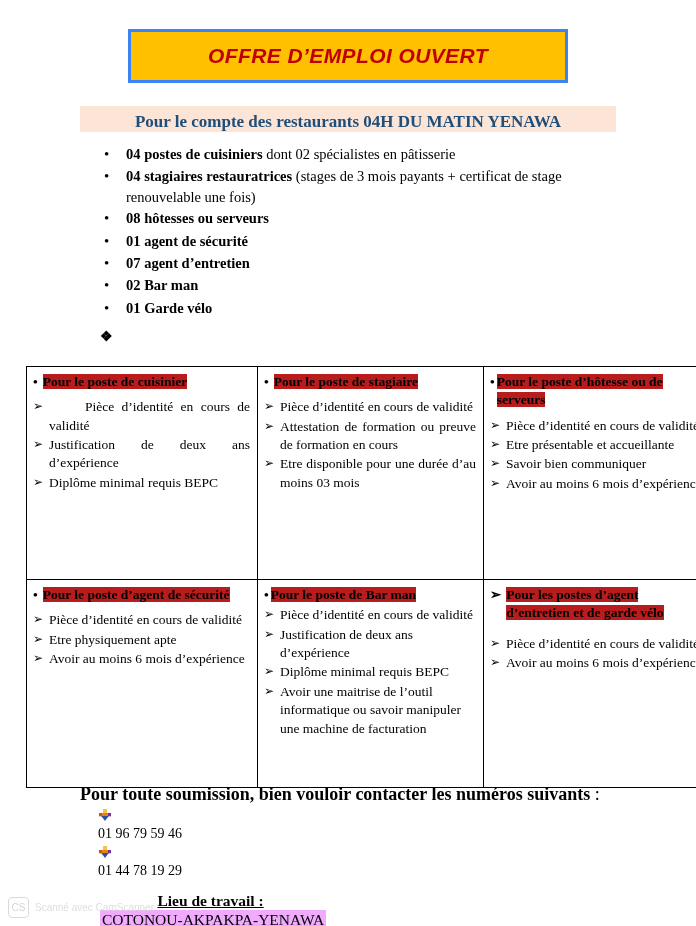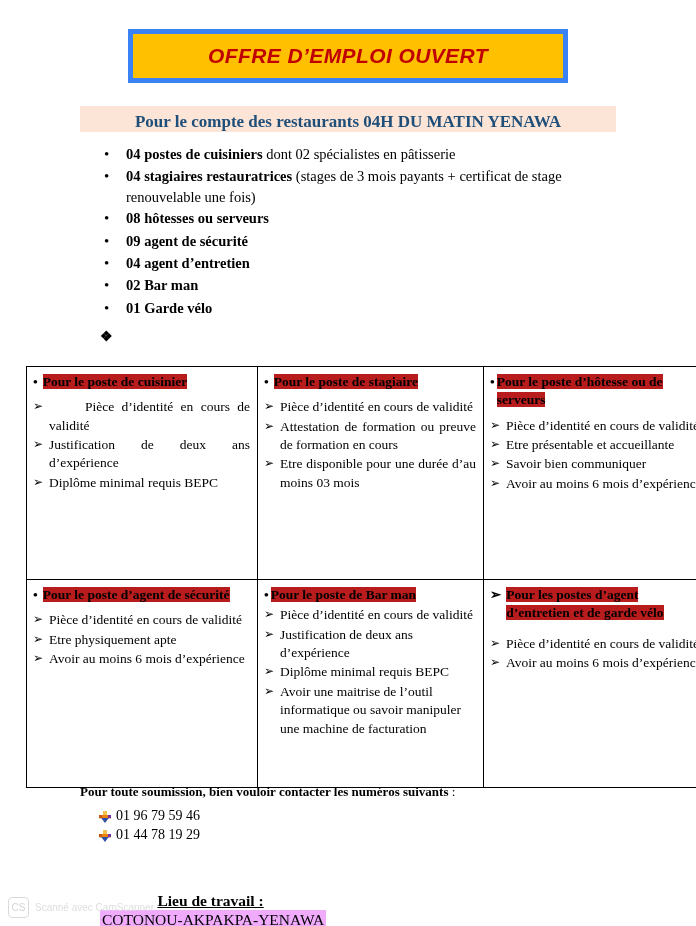--- a/index.html
+++ b/index.html
@@ -17,21 +17,21 @@
   }
 
   
   .title-banner {
     position: absolute;
     left: 128px;
     top: 29px;
     width: 440px;
     height: 54px;
     background: #FFC000;
-    border: 5px solid #3b82f6;
+    border: 3px solid #3b82f6;
     box-sizing: border-box;
     display: flex;
     align-items: center;
     justify-content: center;
   }
   .title-banner .title-text {
     font-family: "Liberation Sans", "DejaVu Sans", sans-serif;
     font-weight: bold;
     font-style: italic;
     font-size: 21px;
@@ -152,35 +152,36 @@
     padding-left: 3px;
   }
   .just { text-align: justify; text-align-last: left; }
   .indent-first { text-indent: 36px; }
 
   
   .footer-note {
     position: absolute;
     left: 80px;
     top: 784px;
-    font-size: 13px;
+    font-size: 18px;
     font-weight: bold;
   }
   .footer-note .thin { font-weight: normal; }
 
   .phone-list {
     position: absolute;
     left: 98px;
     top: 808px;
     font-size: 14px;
   }
   .phone-item {
     display: flex;
-    align-items: flex-end;
+    align-items: flex-start;
     margin-bottom: 3px;
+    flex-direction: column;
   }
   .phone-item .pbullet {
     flex: 0 0 18px;
     width: 18px;
     height: 14px;
     position: relative;
   }
   .phone-item .pbullet svg { display: block; }
   .phone-item .pnum { flex: 1 1 auto; }
 
@@ -251,25 +252,25 @@
   <div class="job-item">
     <span class="dot">•</span>
     <span class="job-text"><b>04 stagiaires restauratrices</b><span> (stages de 3 mois payants + certificat de stage renouvelable une fois)</span></span>
   </div>
   <div class="job-item">
     <span class="dot">•</span>
     <span class="job-text"><b>08 hôtesses ou serveurs</b><span></span></span>
   </div>
   <div class="job-item">
     <span class="dot">•</span>
-    <span class="job-text"><b>09 agent de sécurité</b><span></span></span>
-  </div>
-  <div class="job-item">
-    <span class="dot">•</span>
-    <span class="job-text"><b>04 agent d’entretien</b><span></span></span>
+    <span class="job-text"><b>01 agent de sécurité</b><span></span></span>
+  </div>
+  <div class="job-item">
+    <span class="dot">•</span>
+    <span class="job-text"><b>07 agent d’entretien</b><span></span></span>
   </div>
   <div class="job-item">
     <span class="dot">•</span>
     <span class="job-text"><b>02 Bar man</b><span></span></span>
   </div>
   <div class="job-item">
     <span class="dot">•</span>
     <span class="job-text"><b>01 Garde vélo</b><span></span></span>
   </div>
 </div>

